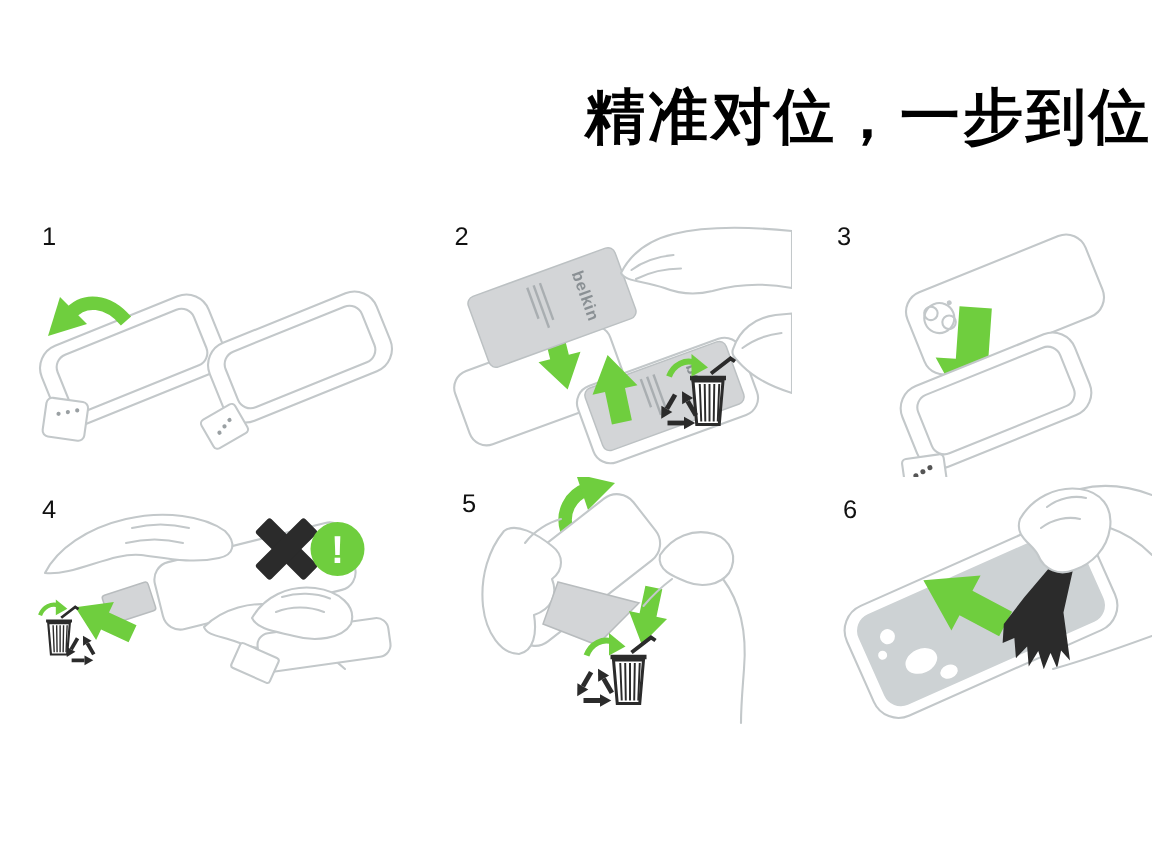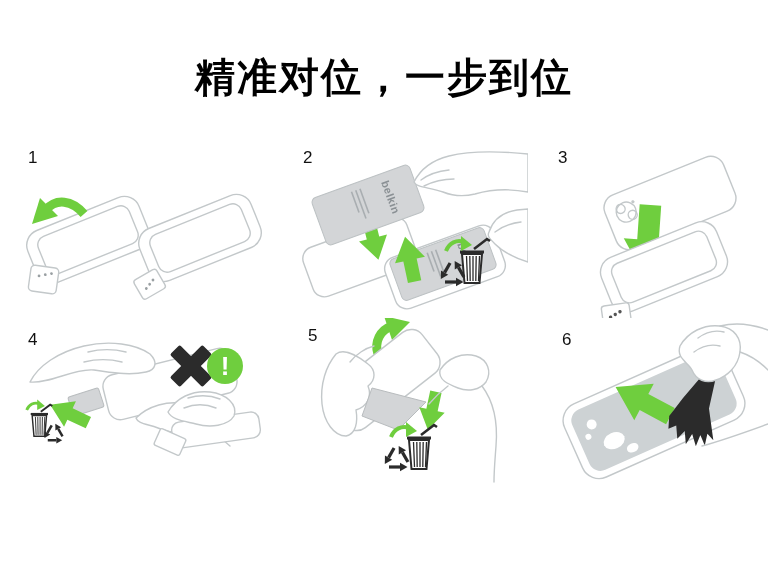--- a/index.html
+++ b/index.html
@@ -1,19 +1,19 @@
 <!DOCTYPE html>
 <html><head>
 <meta charset="utf-8">
 <style>
   html,body{margin:0;padding:0;}
   body{width:768px;height:576px;background:#ffffff;overflow:hidden;
        font-family:"Liberation Sans","DejaVu Sans",sans-serif;}
   .page{position:relative;width:768px;height:576px;background:#fff;}
-  .title{position:absolute;top:50px;left:0;width:768px;text-align:center;
+  .title{position:absolute;top:50px;left:0;width:768px;text-align:right;
          font-size:40px;font-weight:bold;color:#000;letter-spacing:2px;}
   .cell{position:absolute;}
   .num{position:absolute;left:10px;top:8px;font-size:17px;color:#111;}
   .art{position:absolute;left:0;top:0;}
   .ln{stroke:#C3C8CA;fill:#fff;stroke-width:1.4;stroke-linejoin:round;stroke-linecap:round;}
   .lnn{stroke:#C3C8CA;fill:none;stroke-width:1.4;stroke-linejoin:round;stroke-linecap:round;}
   text{font-family:"Liberation Sans","DejaVu Sans",sans-serif;}
   .brand{fill:#8a9094;font-size:11px;font-weight:bold;letter-spacing:.5px;}
 </style>
 </head>

